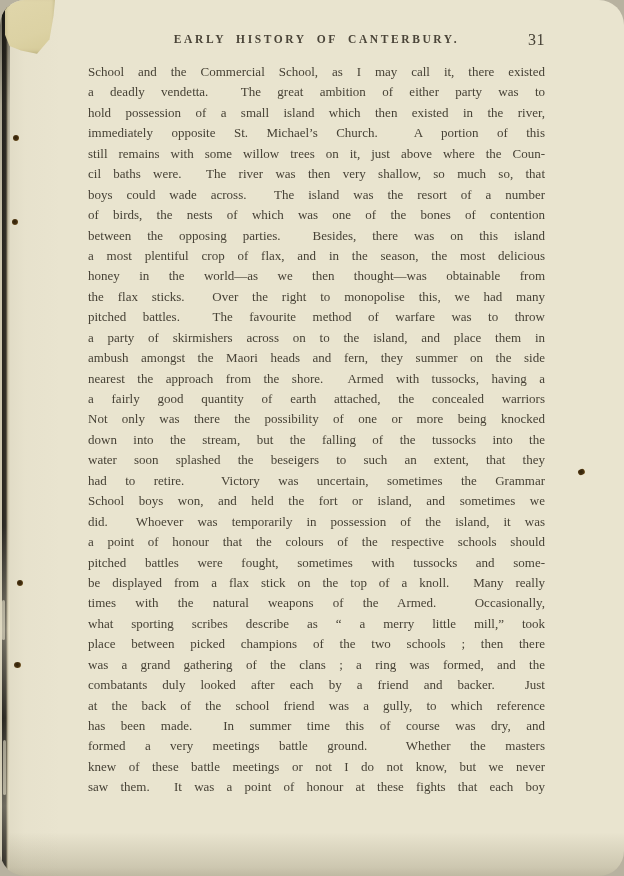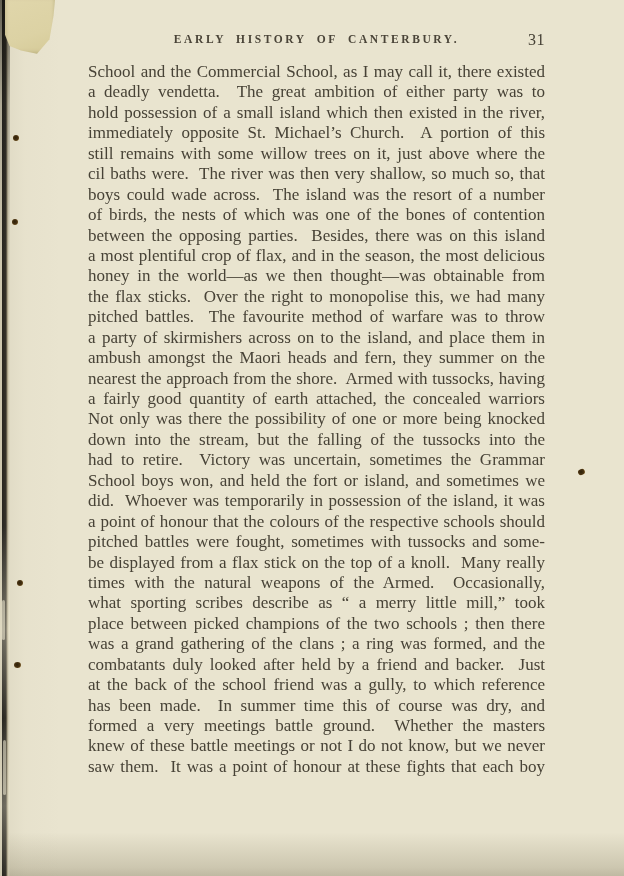--- a/index.html
+++ b/index.html
@@ -6,20 +6,21 @@
   .page{
     position:relative;
     width:624px;height:876px;
     overflow:hidden;
     background:
       linear-gradient(180deg, rgba(0,0,0,0) 0%, rgba(0,0,0,0) 95%, rgba(105,96,66,0.22) 99%, rgba(95,86,58,0.30) 100%),
       linear-gradient(90deg, rgba(120,110,80,0.10) 0%, rgba(120,110,80,0.02) 4%, rgba(0,0,0,0) 10%),
       #e9e4cf;
     font-family:"Liberation Serif", serif;
     color:#474236;
+    border-radius:25px;
   }
   
   .binding-edge{
     position:absolute;left:0;top:0;width:10px;height:100%;
     background:
       linear-gradient(180deg, rgba(10,9,7,0.55) 0%, rgba(10,9,7,0.15) 12%, rgba(0,0,0,0) 30%, rgba(0,0,0,0) 60%, rgba(255,250,225,0.35) 72%, rgba(0,0,0,0) 82%, rgba(255,250,225,0.30) 92%, rgba(0,0,0,0) 100%),
       linear-gradient(90deg, #cdc7af 0px, #cdc7af 2px, #27251f 2px, #35322a 6px, #8a8268 7px, #c9c2a8 8px, rgba(201,194,168,0) 10px);
   }
   .edge-streak{position:absolute;left:2px;width:3px;background:rgba(245,240,215,0.55);border-radius:2px;}
   .edge-streak.s-a{top:600px;height:40px;}
@@ -46,21 +47,21 @@
     font-size:11.5px;font-weight:700;letter-spacing:2.6px;word-spacing:5px;
     color:#4a4438;
   }
   .page-number{
     position:absolute;right:0;top:-2px;
     font-size:16px;color:#454035;letter-spacing:0.5px;
   }
   
   .text-block{
     position:absolute;top:62px;left:88px;width:457px;
-    font-size:17px;line-height:20.45px;
+    font-size:13px;line-height:20.45px;
     word-spacing:-0.3px;
     font-family:Liberation Serif, serif;
   }
   .text-block .line{
     text-align:justify;
     text-align-last:justify;
     -moz-text-align-last:justify;
     white-space:pre-wrap;
     height:20.45px;overflow:hidden;
   }
@@ -100,31 +101,32 @@
       <div class="line">a most plentiful crop of flax, and in the season, the most delicious</div>
       <div class="line">honey in the world—as we then thought—was obtainable from</div>
       <div class="line">the flax sticks.  Over the right to monopolise this, we had many</div>
       <div class="line">pitched battles.  The favourite method of warfare was to throw</div>
       <div class="line">a party of skirmishers across on to the island, and place them in</div>
       <div class="line">ambush amongst the Maori heads and fern, they summer on the side</div>
       <div class="line">nearest the approach from the shore.  Armed with tussocks, having a</div>
       <div class="line">a fairly good quantity of earth attached, the concealed warriors</div>
       <div class="line">Not only was there the possibility of one or more being knocked</div>
       <div class="line">down into the stream, but the falling of the tussocks into the</div>
+      <div class="line">water soon splashed the beseigers to such an extent, that they</div>
       <div class="line">had to retire.  Victory was uncertain, sometimes the Grammar</div>
       <div class="line">School boys won, and held the fort or island, and sometimes we</div>
       <div class="line">did.  Whoever was temporarily in possession of the island, it was</div>
       <div class="line">a point of honour that the colours of the respective schools should</div>
       <div class="line">pitched battles were fought, sometimes with tussocks and some-</div>
       <div class="line">be displayed from a flax stick on the top of a knoll.  Many really</div>
       <div class="line">times with the natural weapons of the Armed.  Occasionally,</div>
       <div class="line">what sporting scribes describe as “ a merry little mill,” took</div>
       <div class="line">place between picked champions of the two schools ; then there</div>
       <div class="line">was a grand gathering of the clans ; a ring was formed, and the</div>
-      <div class="line">combatants duly looked after held by a friend and backer.  Just</div>
+      <div class="line">combatants duly looked after each by a friend and backer.  Just</div>
       <div class="line">at the back of the school friend was a gully, to which reference</div>
       <div class="line">has been made.  In summer time this of course was dry, and</div>
       <div class="line">formed a very meetings battle ground.  Whether the masters</div>
       <div class="line">knew of these battle meetings or not I do not know, but we never</div>
       <div class="line">saw them.  It was a point of honour at these fights that each boy</div>
     </div>
 
 </div>
 
 </body></html>

